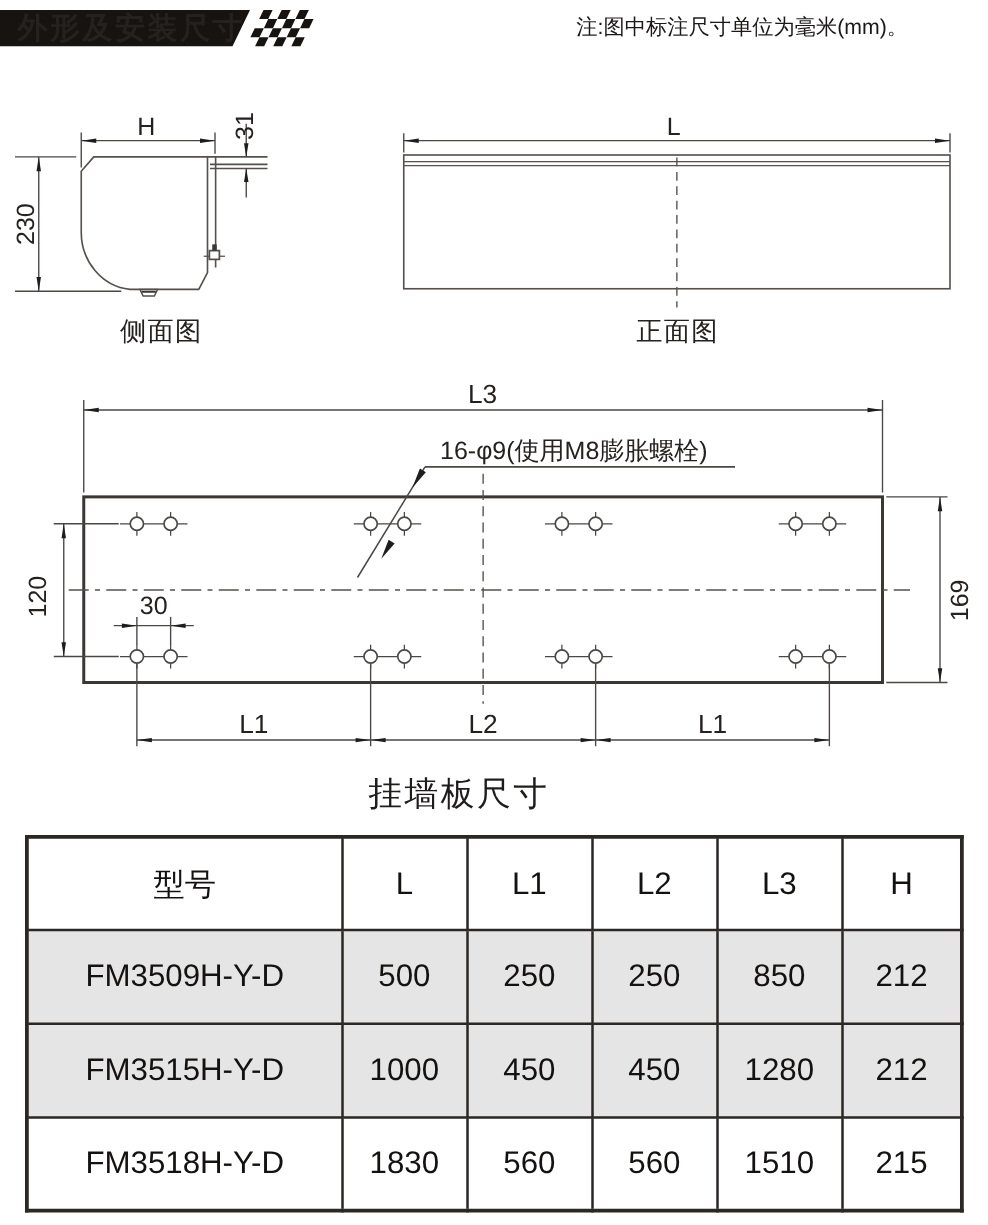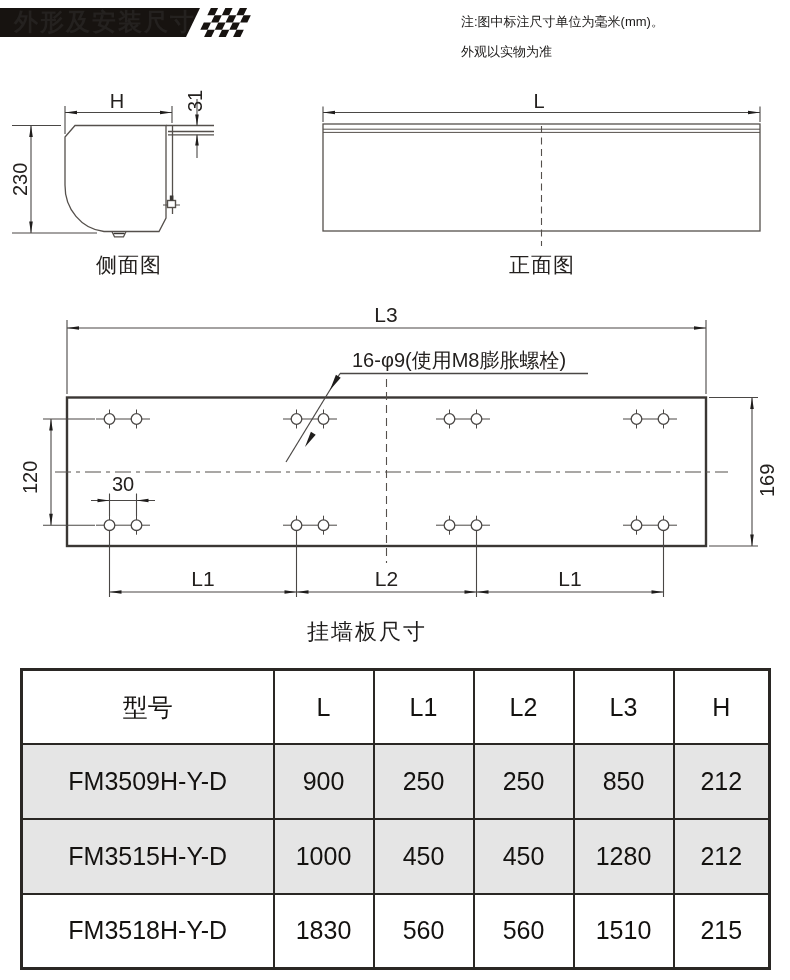--- a/index.html
+++ b/index.html
@@ -1,22 +1,22 @@
 <!DOCTYPE html>
 <html><head>
 <meta charset="utf-8">
 <style>
   html,body{margin:0;padding:0;}
   body{width:790px;height:980px;background:#ffffff;font-family:"Liberation Sans",sans-serif;}
   .page{position:relative;width:790px;height:980px;background:#ffffff;overflow:hidden;}
-  .note{position:absolute;left:461px;top:7px;font-size:13px;line-height:30px;color:#1b1918;}
+  .note{position:absolute;left:461px;top:7px;font-size:17px;line-height:30px;color:#1b1918;}
   .drawing-svg{position:absolute;left:0;top:0;}
   .banner-svg{position:absolute;left:0;top:0;}
   .table-title{position:absolute;left:0;top:617px;width:734px;text-align:center;
-    font-size:22px;color:#1f1d1c;letter-spacing:2px;}
+    font-size:27px;color:#1f1d1c;letter-spacing:2px;}
   .dim-table{position:absolute;left:20px;top:668px;width:748px;height:302px;
     border-collapse:collapse;table-layout:fixed;}
   .dim-table td,.dim-table th{border:2px solid #2a2724;text-align:center;vertical-align:middle;
     font-size:25px;font-weight:normal;color:#141210;padding:0;}
   .dim-table{border:3px solid #2a2724;}
   .dim-table tr{height:60px;}
   .dim-table tr.shaded{background:#e5e5e5;}
   svg text{fill:#24211f;}
 </style>
 </head>
@@ -214,21 +214,20 @@
     <rect x="243.7" y="22.5" width="7.25" height="7.25"></rect>
     <rect x="221.95" y="29.75" width="7.25" height="7.25"></rect>
     <rect x="236.45" y="29.75" width="7.25" height="7.25"></rect>
     <rect x="250.95" y="29.75" width="7.25" height="7.25"></rect>
   </g>
   <text x="14" y="30" font-size="24" font-weight="bold" fill="#ffffff" letter-spacing="2">外形及安装尺寸</text>
 </svg>
 
 <div class="note">
   <div>注:图中标注尺寸单位为毫米(mm)。</div>
-  <div>外观以实物为准</div>
 </div>
 
 <div class="table-title">挂墙板尺寸</div>
 
 <table class="dim-table">
   <colgroup>
     <col style="width:252px">
         <col style="width:100px">
         <col style="width:100px">
     <col style="width:100px">
@@ -239,21 +238,21 @@
         <tr>
     <th>型号</th>
     <th>L</th>
     <th>L1</th>
     <th>L2</th>
     <th>L3</th>
     <th>H</th>
   </tr>
   <tr class="shaded">
     <td>FM3509H-Y-D</td>
-    <td>900</td>
+    <td>500</td>
     <td>250</td>
     <td>250</td>
     <td>850</td>
     <td>212</td>
   </tr>
   <tr class="shaded">
     <td>FM3515H-Y-D</td>
     <td>1000</td>
     <td>450</td>
     <td>450</td>

